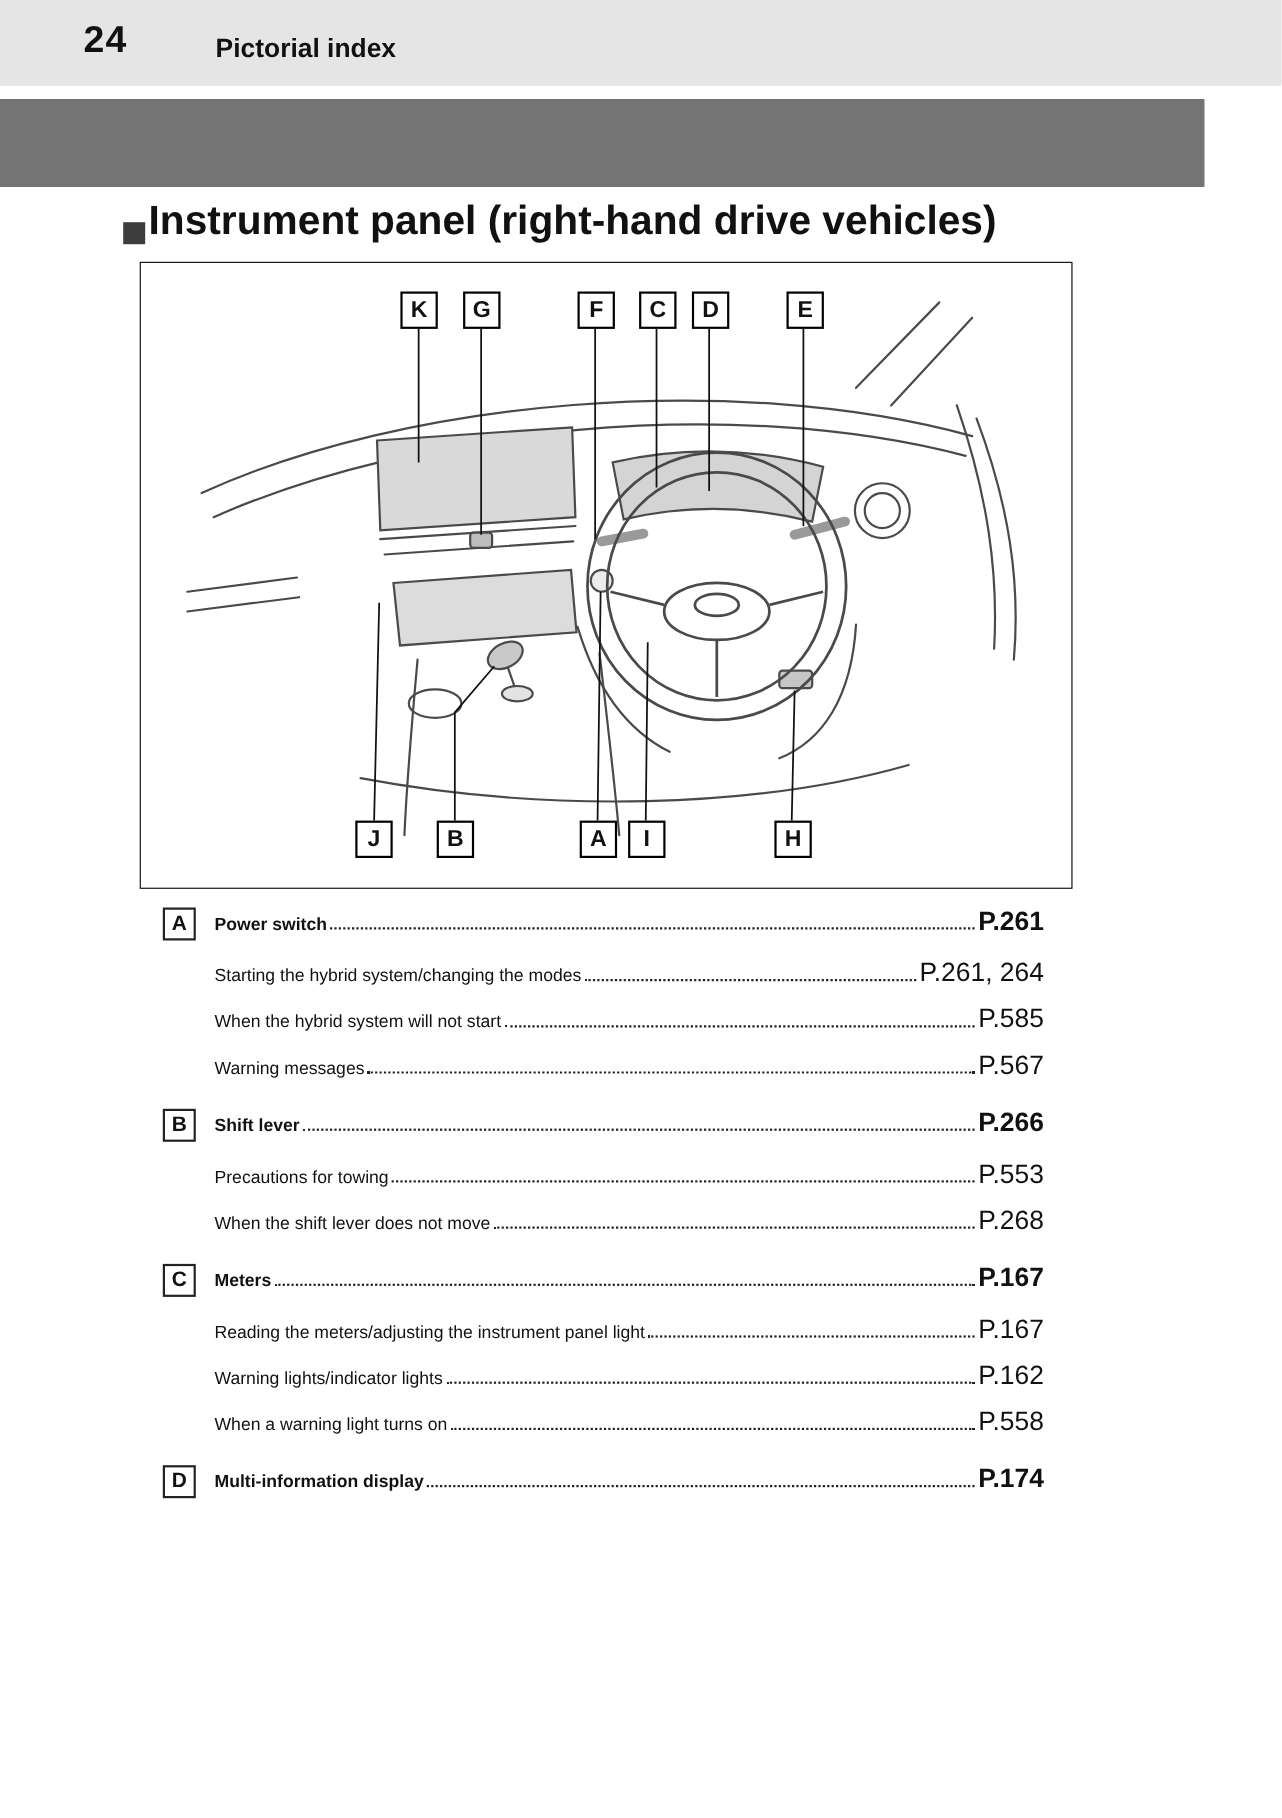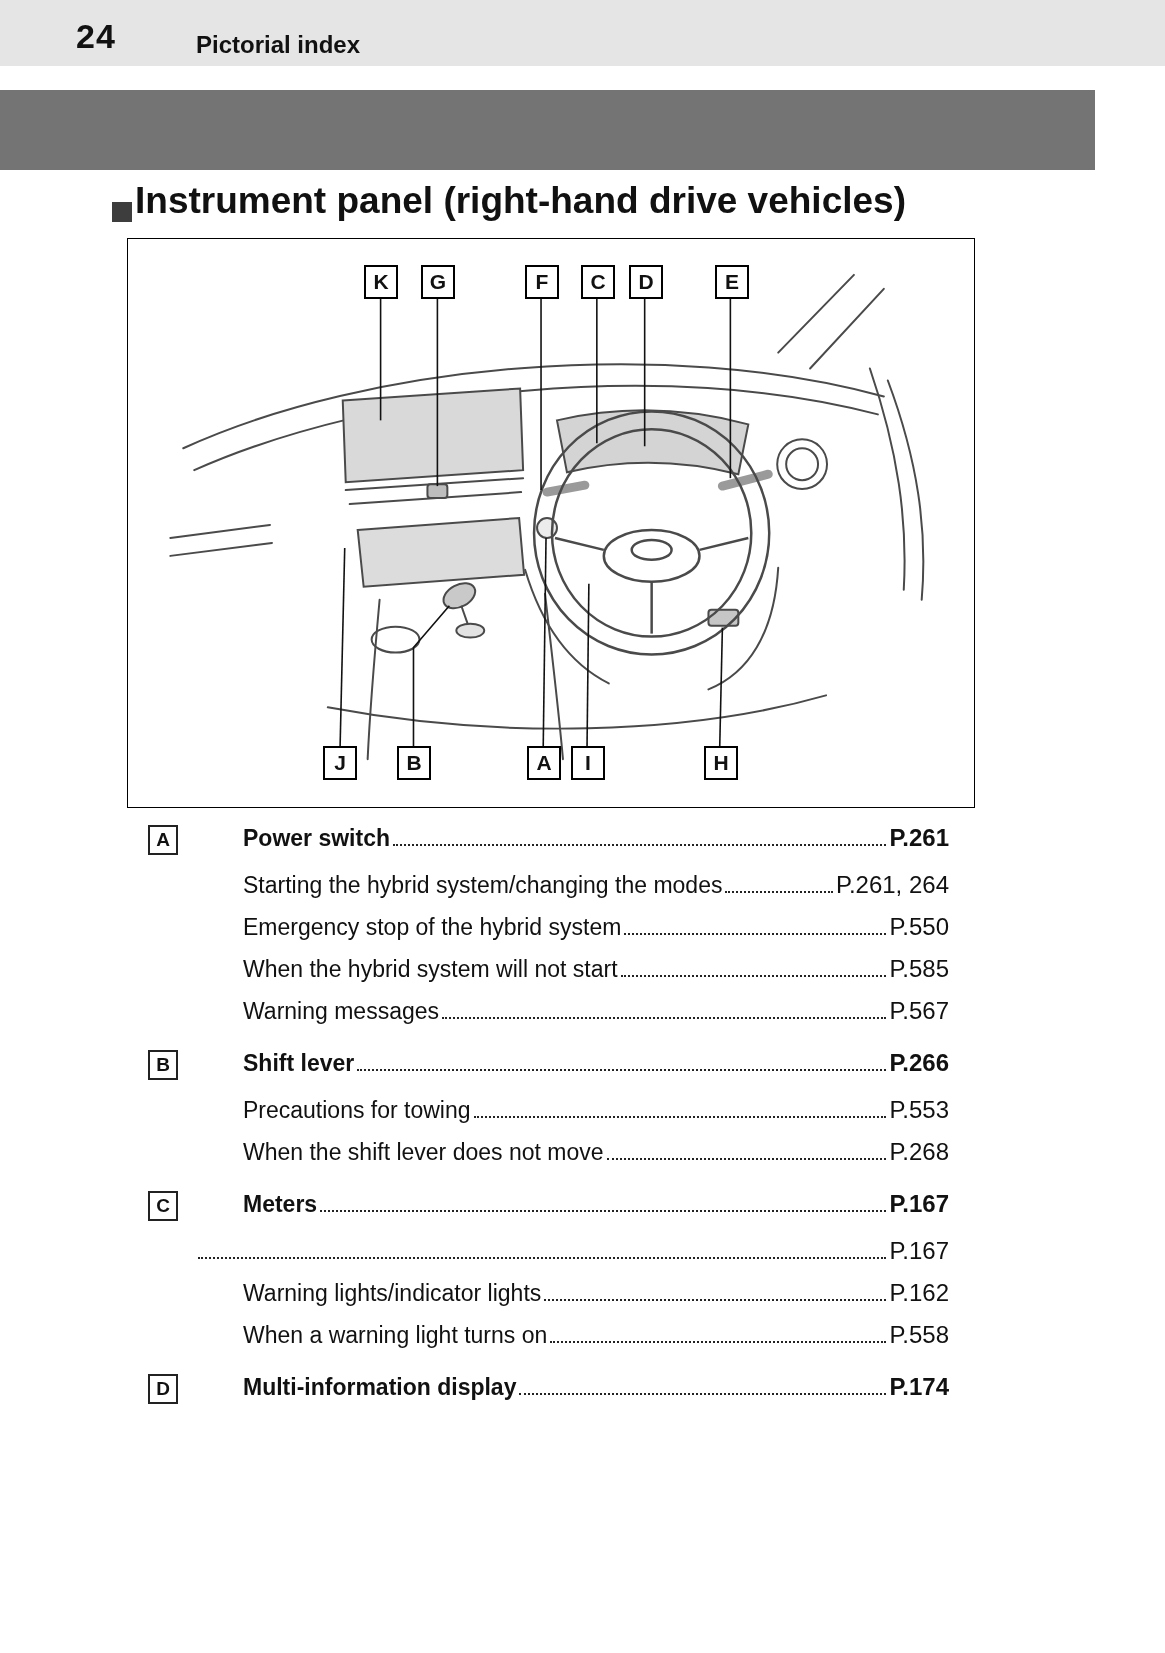--- a/index.html
+++ b/index.html
@@ -7,21 +7,21 @@
   body {
     position:relative;
     background:#ffffff;
     font-family:"Liberation Sans", sans-serif;
     color:#111;
     overflow:hidden;
   }
 
   
   .top-bar {
-    position:absolute; top:0; left:0; width:1165px; height:66px;
+    position:absolute; top:0; left:0; width:1165px; height:78px;
     background:#e5e5e5;
   }
   .page-number {
     position:absolute; left:76px; top:17px;
     font-size:34px; font-weight:bold; letter-spacing:1px;
   }
   .section-label {
     position:absolute; left:196px; top:31px;
     font-size:24px; font-weight:bold;
   }
@@ -65,21 +65,21 @@
   .row.main { height:47px; }
   .letterbox {
     flex:none; width:30px; height:30px;
     border:2px solid #222;
     display:inline-flex; align-items:center; justify-content:center;
     font-size:19px; font-weight:bold;
     margin-right:17px;
     background:#fff;
   }
   .row.sub { padding-left:47px;text-align:right; }
-  .lbl { flex:none; font-size:23px; white-space:nowrap;margin-left:48px; }
+  .lbl { flex:none; font-size:16px; white-space:nowrap; }
   .row.main .lbl { font-weight:bold; }
   .dots {
     flex:1 1 auto;
     border-bottom:2.4px dotted #222;
     margin:0 3px;
     min-width:20px;
   }
   .pg { flex:none; font-size:24px; white-space:nowrap; }
   .row.main .pg { font-weight:bold; }
 </style>
@@ -188,25 +188,20 @@
       <span class="dots"></span>
       <span class="pg">P.261</span>
     </div>
 
   <div class="row sub">
     <span class="lbl">Starting the hybrid system/changing the modes</span>
     <span class="dots"></span>
     <span class="pg">P.261, 264</span>
   </div>
 
-  <div class="row sub">
-    <span class="lbl">Emergency stop of the hybrid system</span>
-    <span class="dots"></span>
-    <span class="pg">P.550</span>
-  </div>
 
   <div class="row sub">
     <span class="lbl">When the hybrid system will not start</span>
     <span class="dots"></span>
     <span class="pg">P.585</span>
   </div>
 
   <div class="row sub">
     <span class="lbl">Warning messages</span>
     <span class="dots"></span>
@@ -238,20 +233,21 @@
 
   <div class="sec">
     <div class="row main">
       <span class="letterbox">C</span>
       <span class="lbl">Meters</span>
       <span class="dots"></span>
       <span class="pg">P.167</span>
     </div>
 
   <div class="row sub">
+    <span class="lbl">Reading the meters/adjusting the instrument panel light</span>
     <span class="dots"></span>
     <span class="pg">P.167</span>
   </div>
 
   <div class="row sub">
     <span class="lbl">Warning lights/indicator lights</span>
     <span class="dots"></span>
     <span class="pg">P.162</span>
   </div>
 

